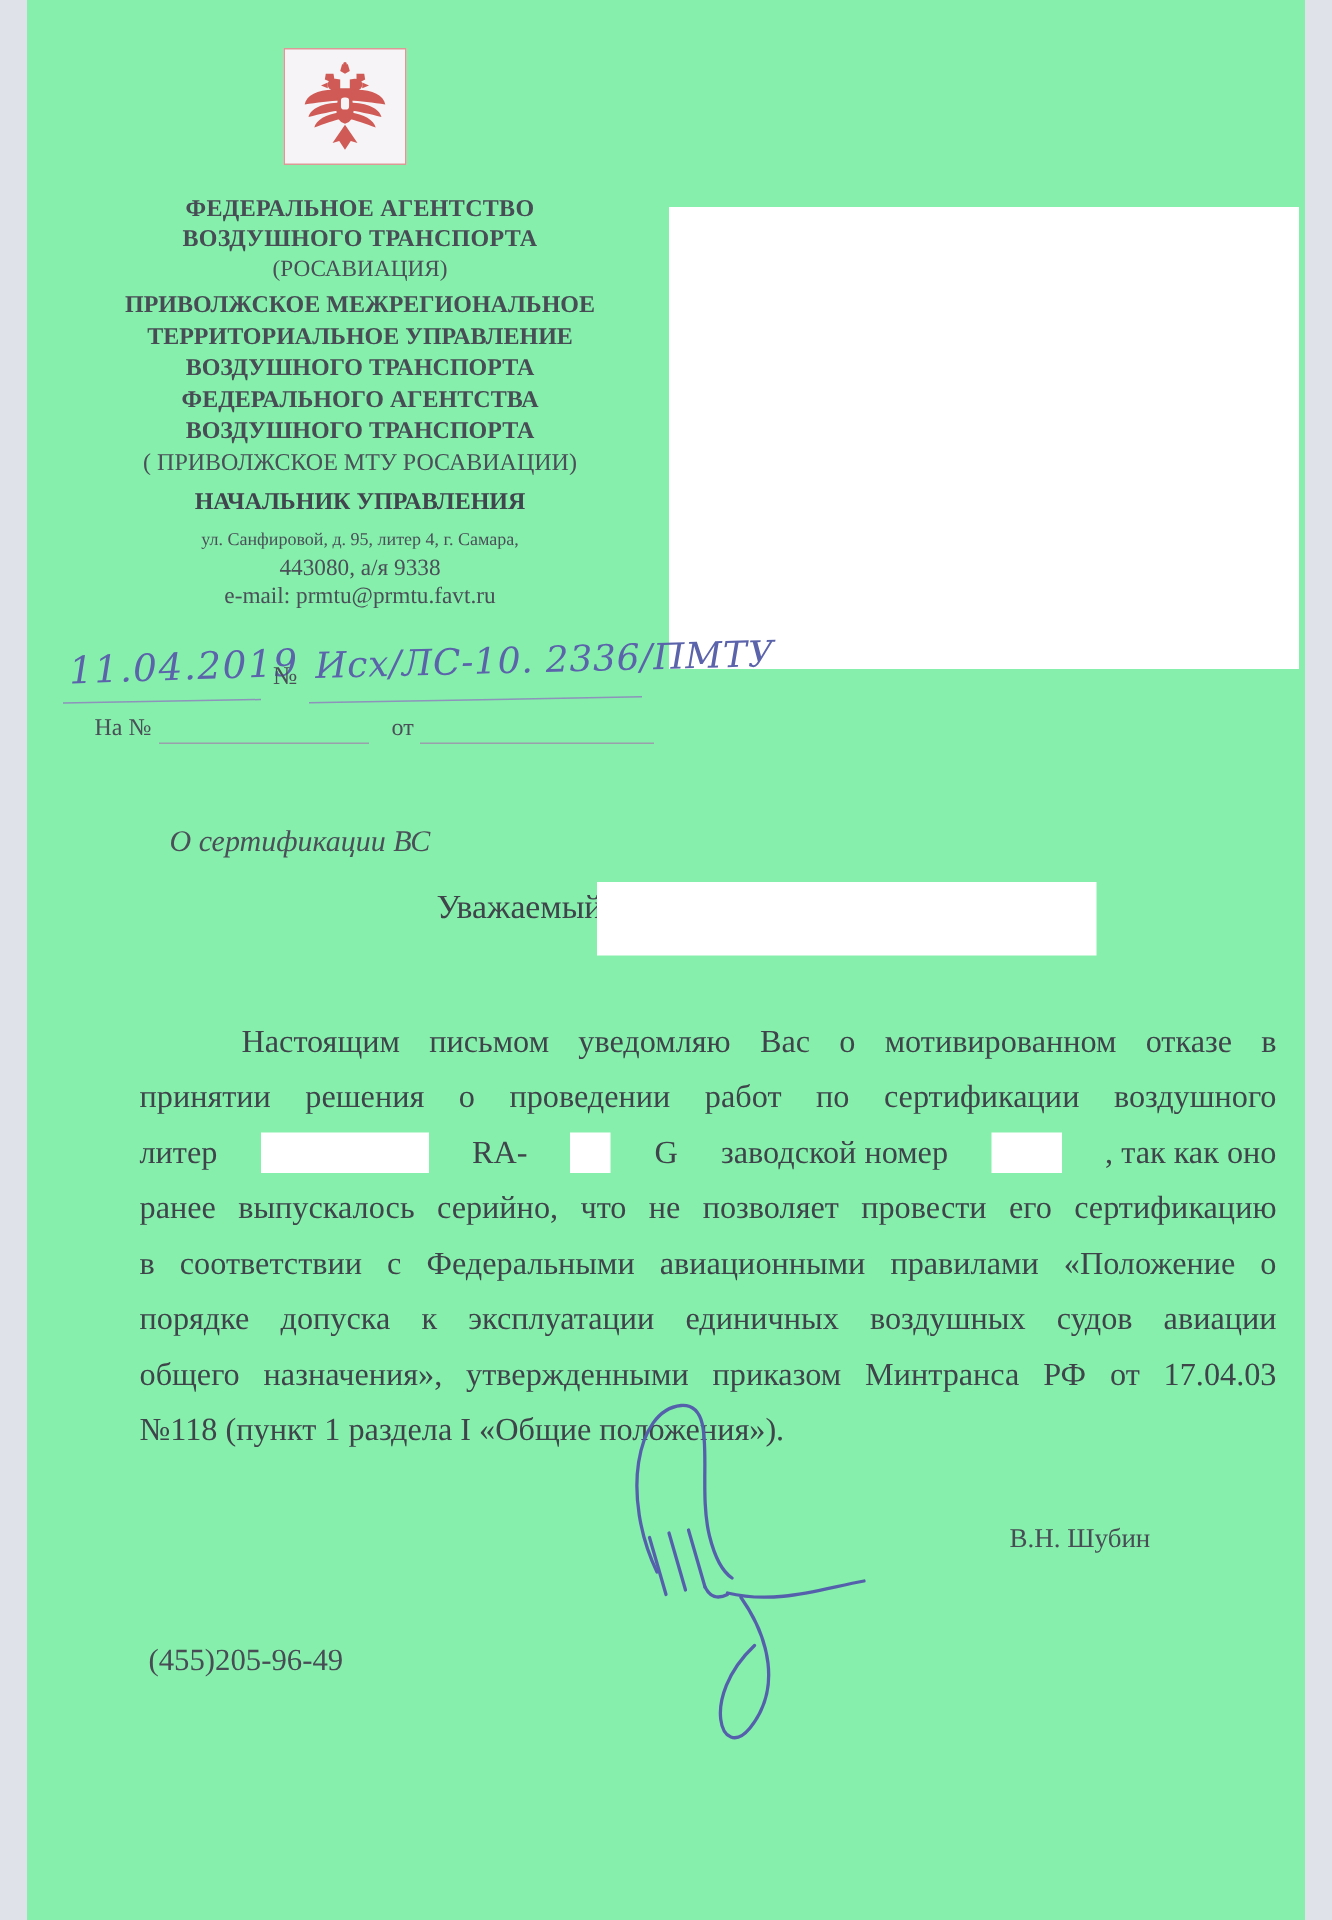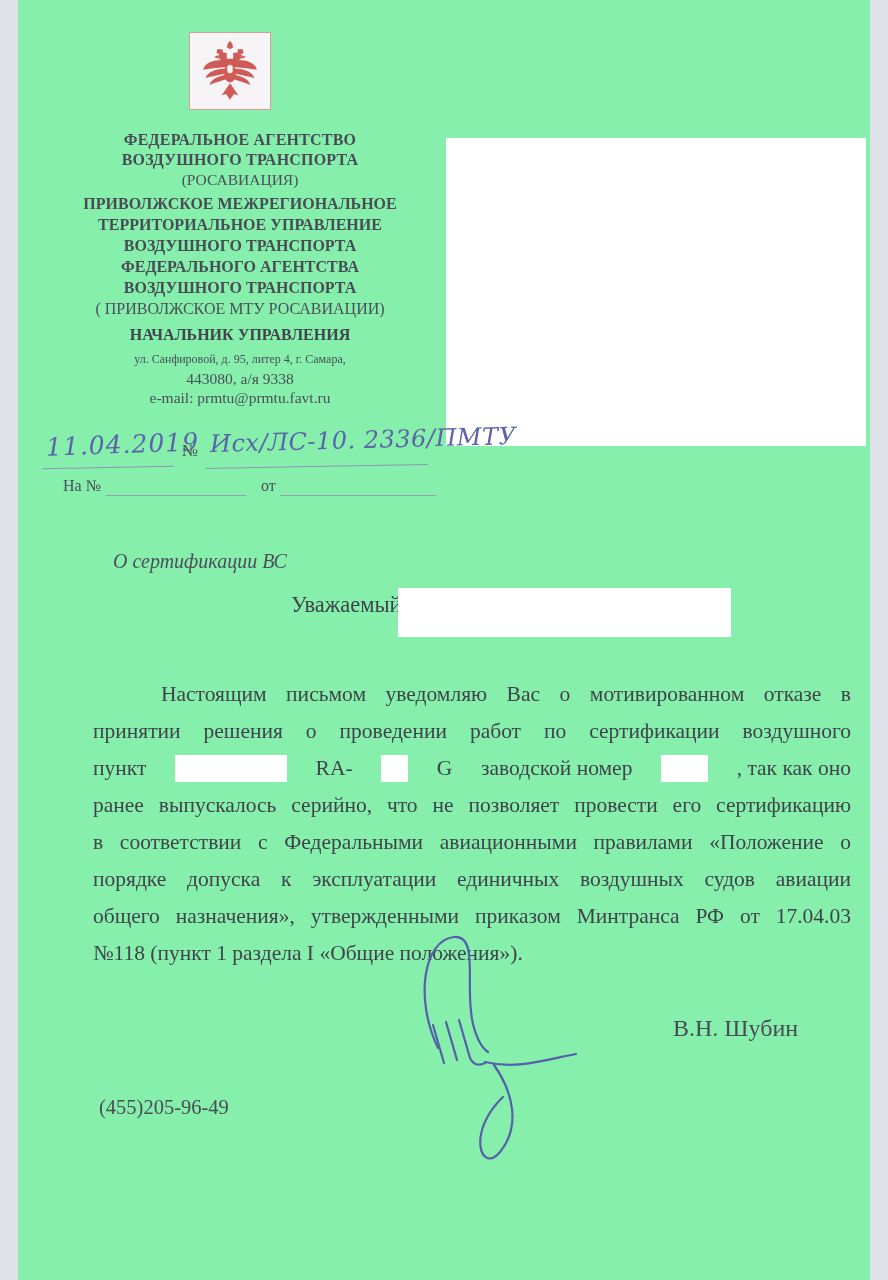--- a/index.html
+++ b/index.html
@@ -47,21 +47,21 @@
   .bl{height:37px;line-height:37px;text-align:justify;text-align-last:justify;white-space:nowrap;}
   .bl-first{text-indent:68px;}
   .bl-last{text-align:center;text-align-last:left;}
   .bl3{display:flex;align-items:center;justify-content:space-between;}
   .inline-redact{display:inline-block;background:#fff;height:27px;vertical-align:middle;}
   .ir-type{width:112px;}
   .ir-reg{width:27px;}
   .ir-serial{width:47px;}
   
   .sig-svg{position:absolute;left:388px;top:926px;}
-  .signer-name{position:absolute;left:655px;top:1015px;font-size:24px;color:#474c55;}
+  .signer-name{position:absolute;left:655px;top:1015px;font-size:18px;color:#474c55;}
   
   .footer-contact{position:absolute;left:81px;top:1093px;font-size:20.5px;line-height:29px;color:#474c55;}
 </style>
 </head>
 <body>
 
 <div class="page">
 
   <div class="emblem-box">
     <svg width="64" height="62" viewBox="0 0 100 94">
@@ -119,21 +119,21 @@
 
   <div class="subject">О сертификации ВС</div>
 
   <div class="salutation">Уважаемый</div>
   <div class="redact redact-name"></div>
 
   <div class="body-text">
     <div class="bl bl-first">Настоящим письмом уведомляю Вас о мотивированном отказе в</div>
     <div class="bl">принятии  решения о проведении работ по сертификации воздушного</div>
     <div class="bl bl3">
-      <span>пункт</span>
+      <span>литер</span>
       <span class="inline-redact ir-type"></span>
       <span>RA-</span>
       <span class="inline-redact ir-reg"></span>
       <span>G</span>
       <span>заводской номер</span>
       <span class="inline-redact ir-serial"></span>
       <span>, так как оно</span>
     </div>
     <div class="bl">ранее выпускалось серийно, что не позволяет провести его сертификацию</div>
     <div class="bl">в соответствии с Федеральными авиационными правилами «Положение о</div>

